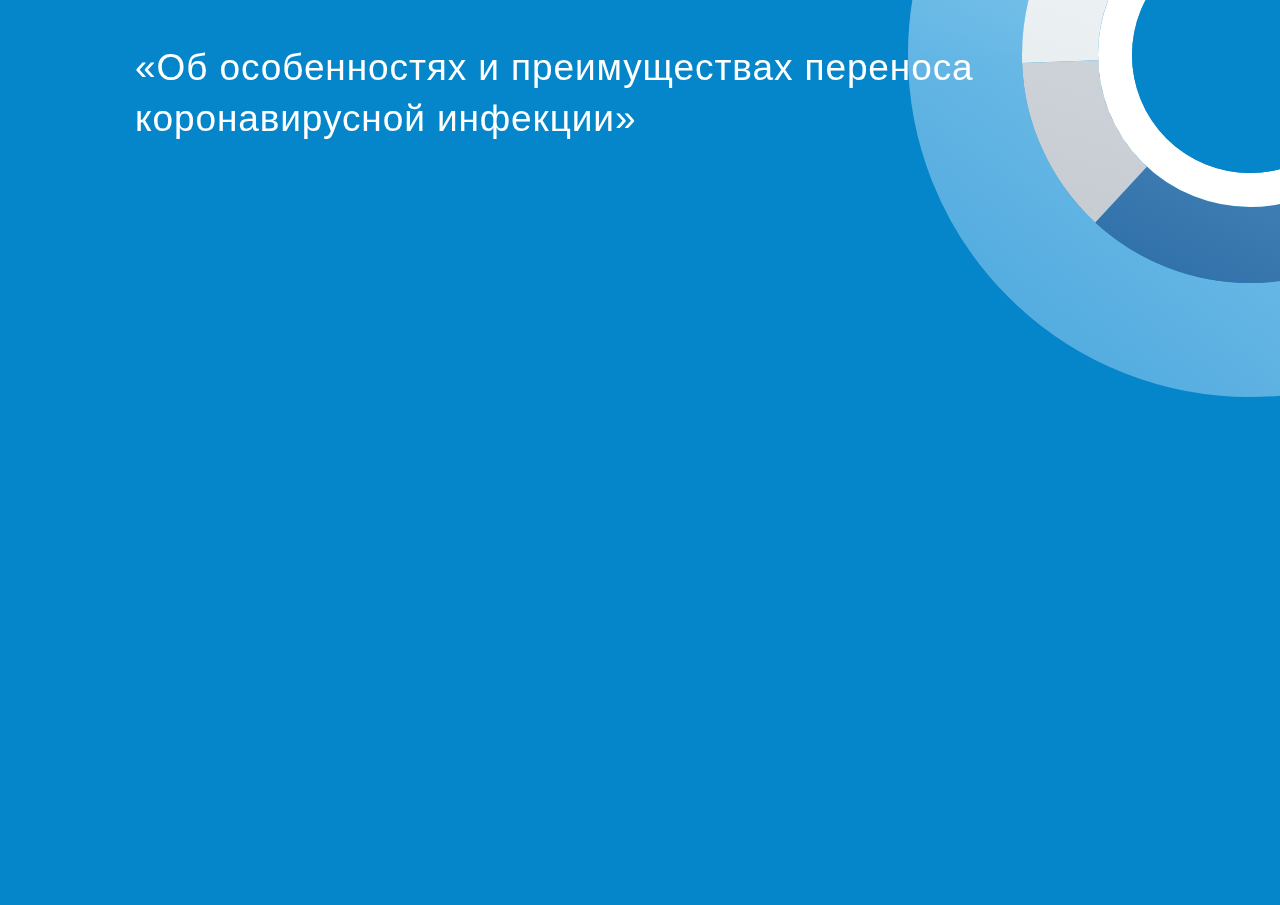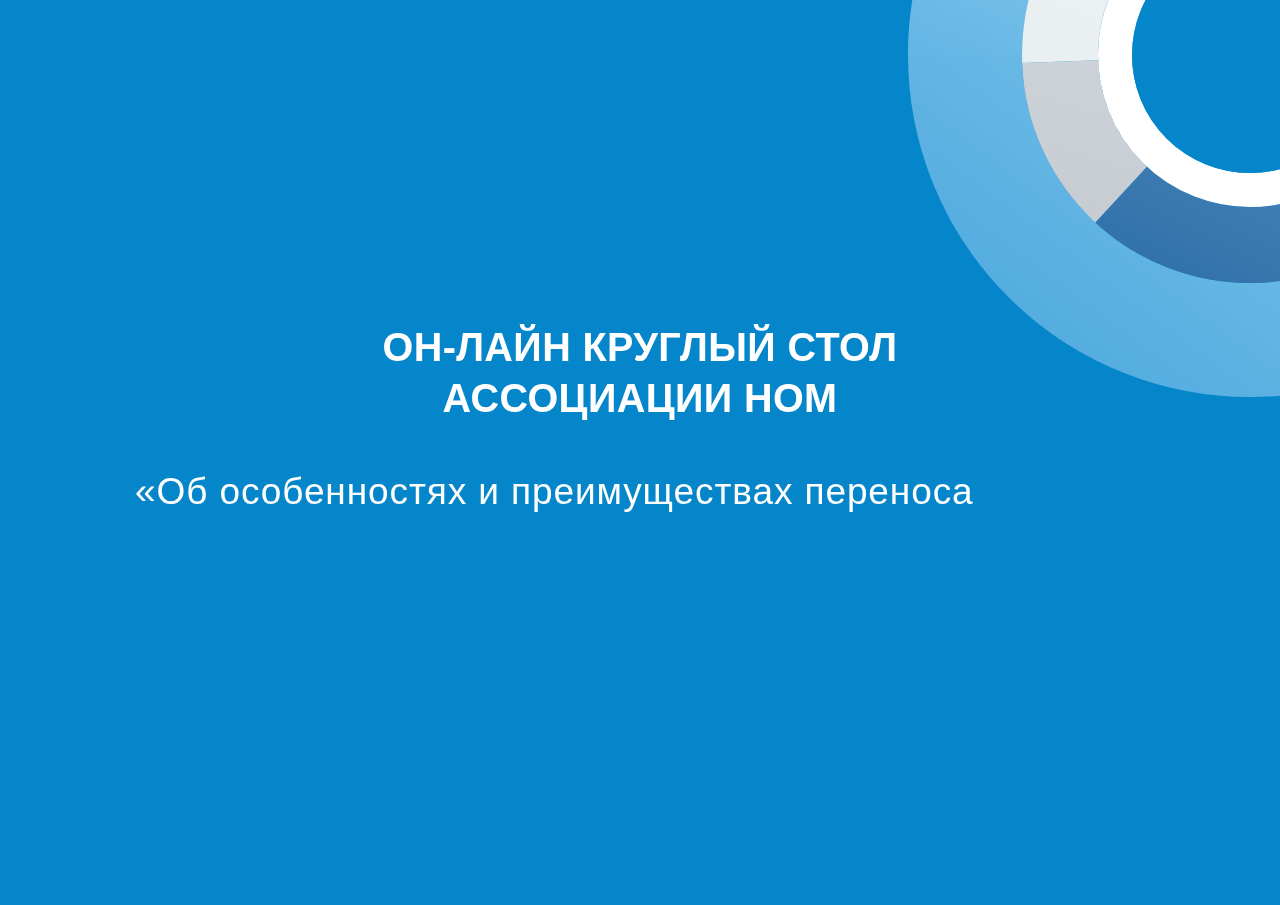--- a/index.html
+++ b/index.html
@@ -162,24 +162,21 @@
         <circle cx="1250" cy="55" r="135" fill="none" stroke="url(#gradInnerWhite)" stroke-width="34"></circle>
       </g>
 
       <circle cx="1250" cy="55" r="118" fill="#0586ca"></circle>
 
     </g>
   </svg>
 
   <div class="content">
 
-    <div class="title-block">
-      <span class="title-line">ОН-ЛАЙН КРУГЛЫЙ СТОЛ</span>
-      <span class="title-line">АССОЦИАЦИИ НОМ</span>
-    </div>
 
     <div class="subtitle-block">
       <span class="subtitle-line">«Об особенностях и преимуществах переноса</span>
+      <span class="subtitle-line">коронавирусной инфекции»</span>
     </div>
 
   </div>
 
 </div>
 
 </body></html>

